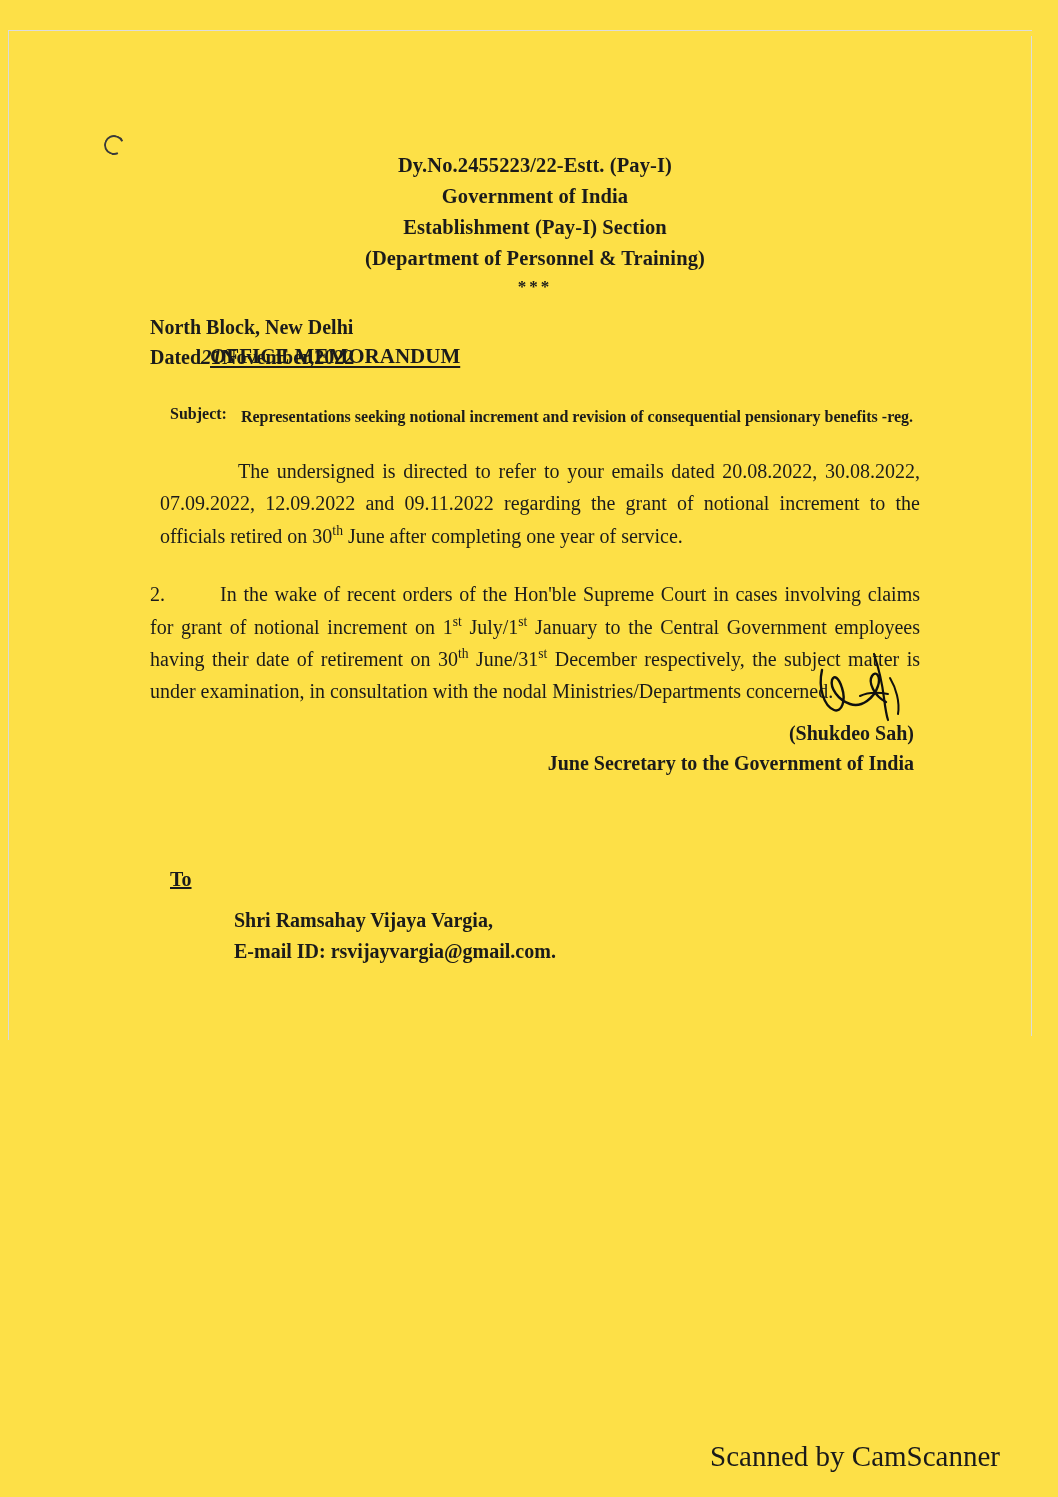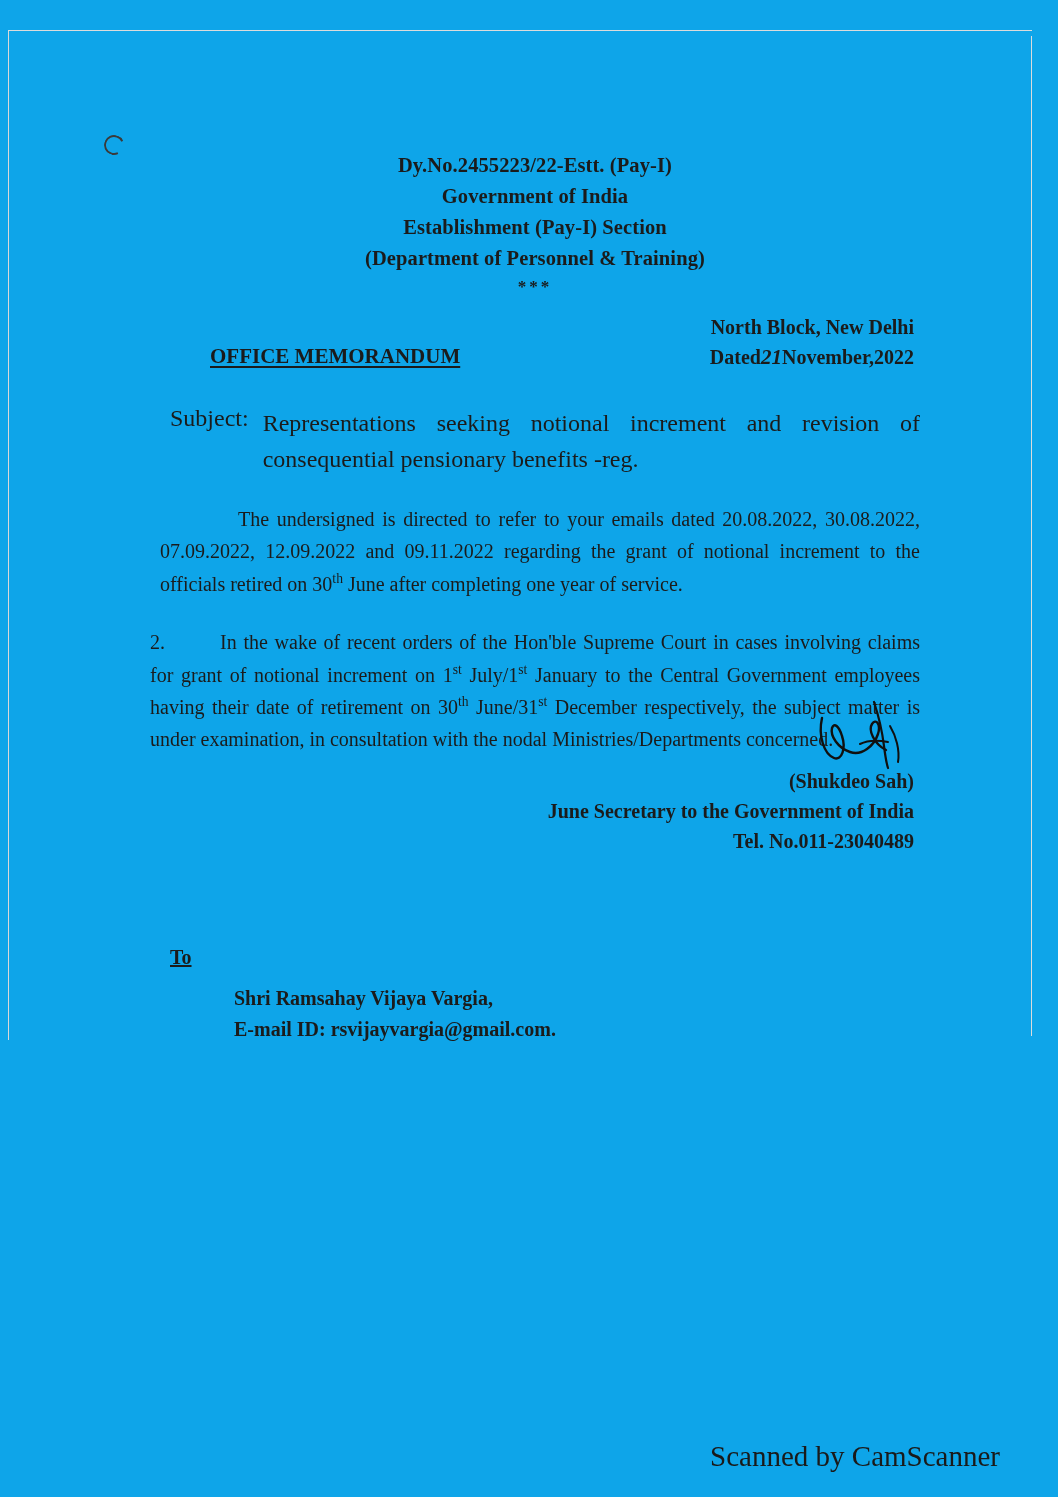--- a/index.html
+++ b/index.html
@@ -4,21 +4,21 @@
 <style>
   html, body {
     margin: 0;
     padding: 0;
     background: #ffffff;
   }
   .page {
     position: relative;
     width: 1058px;
     height: 1497px;
-    background: #0ea5e9;
+    background: #fde047;
     font-family: "Liberation Serif", serif;
     color: #1b1b1b;
     overflow: hidden;
   }
   
   .scan-edge-left {
     position: absolute;
     left: 8px;
     top: 30px;
     width: 1px;
@@ -73,21 +73,20 @@
   .stars {
     text-align: center;
     font-weight: bold;
     font-size: 17px;
     letter-spacing: 3px;
     margin-top: 2px;
   }
 
   .place-date {
     margin-top: 16px;
-    text-align: right;
     font-weight: bold;
     font-size: 20px;
     line-height: 1.45;
     padding-right: 6px;
     position: relative;
   }
   .date-line {
     position: relative;
     display: inline-block;
   }
@@ -103,22 +102,22 @@
     font-weight: bold;
     font-size: 21px;
     text-decoration: underline;
     text-underline-offset: 3px;
     padding-left: 60px;
   }
 
   .subject-block {
     margin-top: 36px;
     display: flex;
-    font-weight: normal;
-    font-size: 24px;
+    font-weight: bold;
+    font-size: 16px;
     padding-left: 20px;
   }
   .subject-label {
     white-space: nowrap;
     padding-right: 14px;
   }
   .subject-text {
     text-align: justify;
     line-height: 1.5;
     flex: 1;
@@ -229,21 +228,20 @@
 
     <div class="sign-block">
       <svg class="signature" viewBox="0 0 110 78">
         <path d="M18 22 C14 40, 20 58, 30 62 C38 65, 42 52, 38 40 C35 30, 30 26, 28 32 C26 40, 34 52, 46 56 C58 60, 70 50, 74 38 C77 28, 72 22, 68 28 C64 34, 70 48, 82 54" fill="none" stroke="#10100f" stroke-width="2.4" stroke-linecap="round"></path>
         <path d="M70 6 C74 18, 78 34, 80 50 C81 58, 82 66, 84 72" fill="none" stroke="#10100f" stroke-width="2.2" stroke-linecap="round"></path>
         <path d="M56 48 C64 44, 74 44, 84 46" fill="none" stroke="#10100f" stroke-width="2" stroke-linecap="round"></path>
         <path d="M86 30 C92 40, 96 54, 94 66" fill="none" stroke="#10100f" stroke-width="2" stroke-linecap="round"></path>
       </svg>
       <div>(Shukdeo Sah)</div>
       <div>June Secretary to the Government of India</div>
-      <div>Tel. No.011-23040489</div>
     </div>
 
     <div class="to-block">
       <div class="to-label">To</div>
       <div class="to-name">Shri Ramsahay Vijaya Vargia,</div>
       <div class="to-email"><span>E-mail ID:</span> <span class="email-link">rsvijayvargia@gmail.com</span><span>.</span></div>
     </div>
 
   </div>
 

